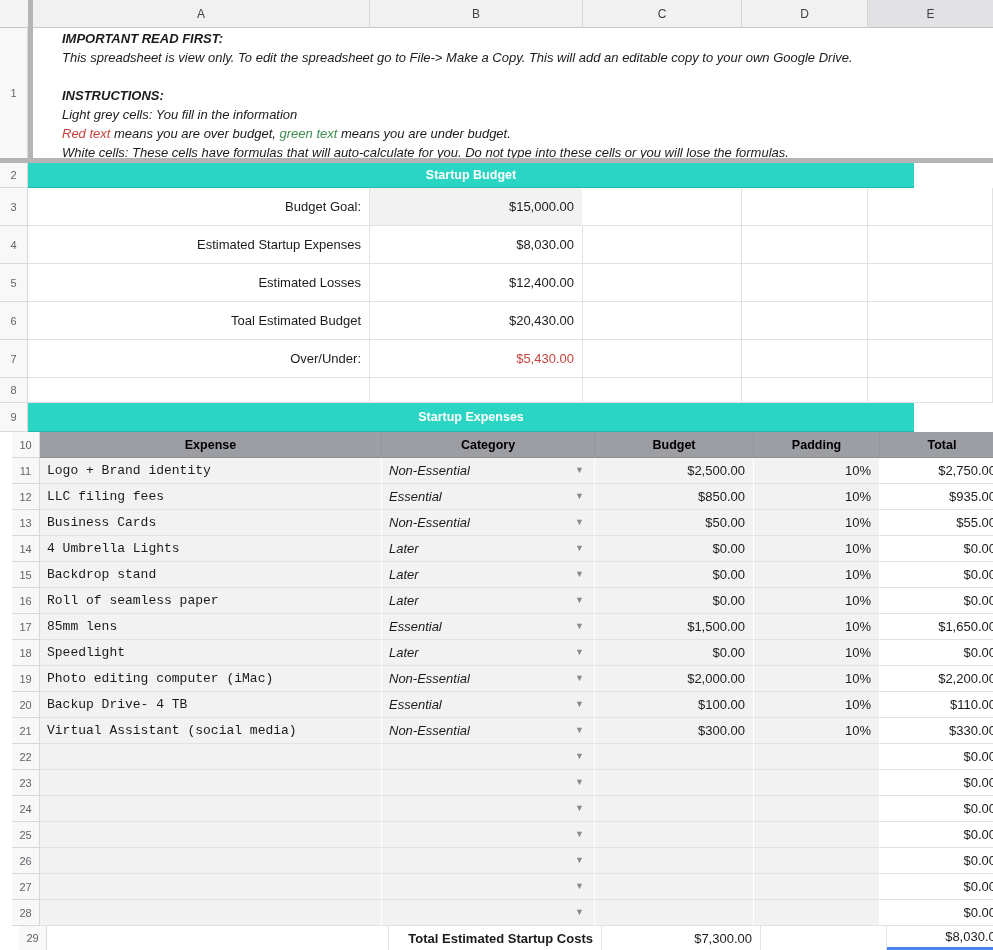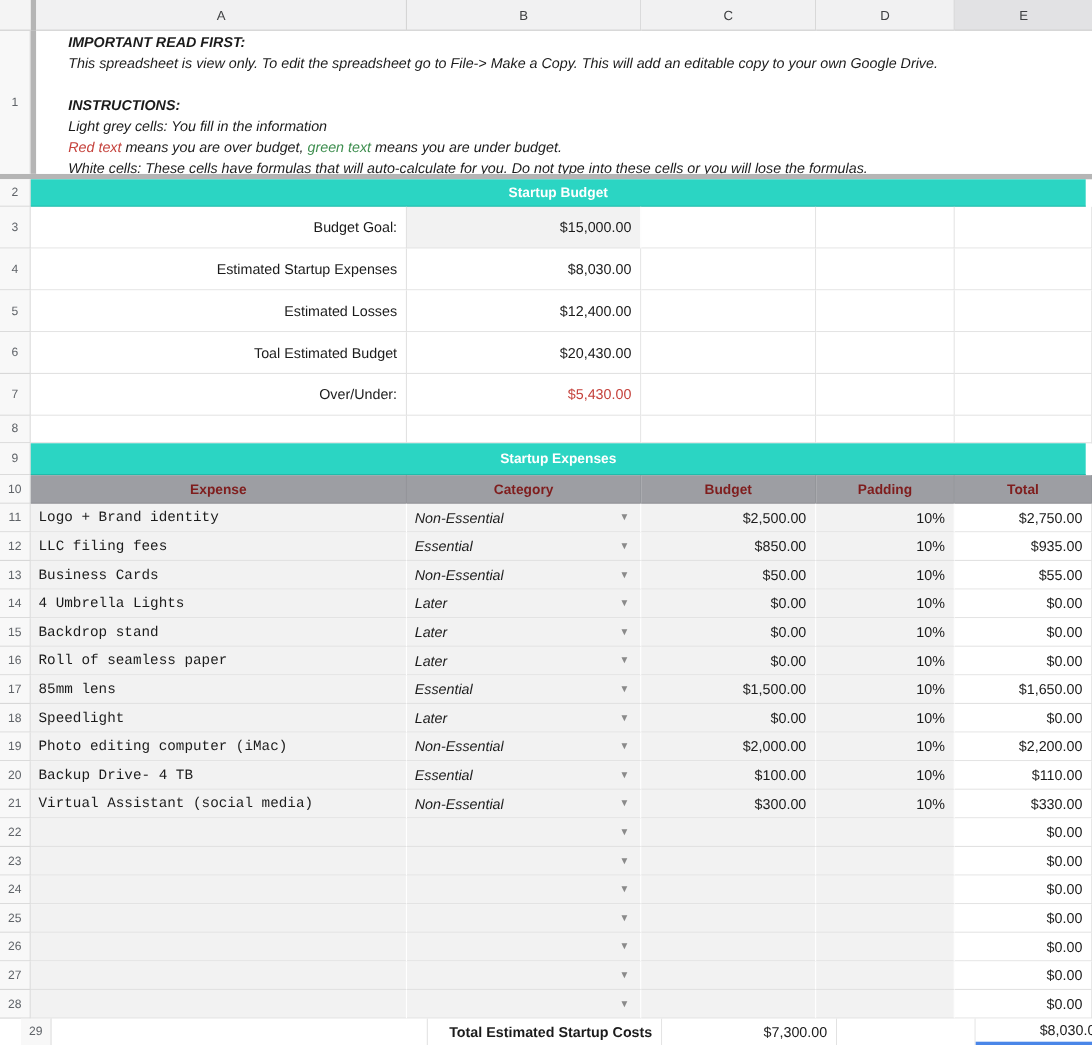--- a/index.html
+++ b/index.html
@@ -33,36 +33,36 @@
   .lbl { justify-content:flex-end; padding-right:8px; }
   .red { color:#c5423c; }
   .greenTxt { color:#3e8e4f; }
   .bold { font-weight:bold; }
 
   
   .r1 { height:130px; }
   .r25 { height:25px; }
   .r38 { height:38px; }
   .r29h { height:29px; }
-  .r26 { height:26px; }
+  .r26 { height:26px;padding-left:12px; }
   .r24 { height:24px;padding-left:19px; }
 
   .hdivider { height:5px; width:993px; background:#b5b5b5; }
 
   
   .instr { width:988px; background:#fff; padding:5px 8px 0 29px; }
   .iline { font-style:italic; font-size:13px; line-height:19px; color:#1b1b1b; }
   .iblank { height:19px; }
 
   
-  .merged { width:959px; background:#2bd5c3; color:#ffffff; font-weight:bold; font-size:12.5px;
+  .merged { width:886px; background:#2bd5c3; color:#ffffff; font-weight:bold; font-size:12.5px;
             display:flex; align-items:center; justify-content:center; border-bottom:1px solid #20b8a8; }
 
   
-  .hcell { background:#9d9ea3; color:#7f1d1d; font-weight:bold; font-size:12.5px;
+  .hcell { background:#9d9ea3; color:#000000; font-weight:bold; font-size:12.5px;
            display:flex; align-items:center; justify-content:center; flex:none;
            border-right:1px solid #94959a; border-bottom:1px solid #8f9094; }
 
   
   .cat { justify-content:space-between; padding-left:7px; padding-right:10px; }
   .catlbl { overflow:hidden;font-style:italic; }
   .arrow { color:#8a8a8a; font-size:9px; line-height:1; flex:none; }
 
   
   .blue-sel { border-bottom:3px solid #4a86e8 !important; }

